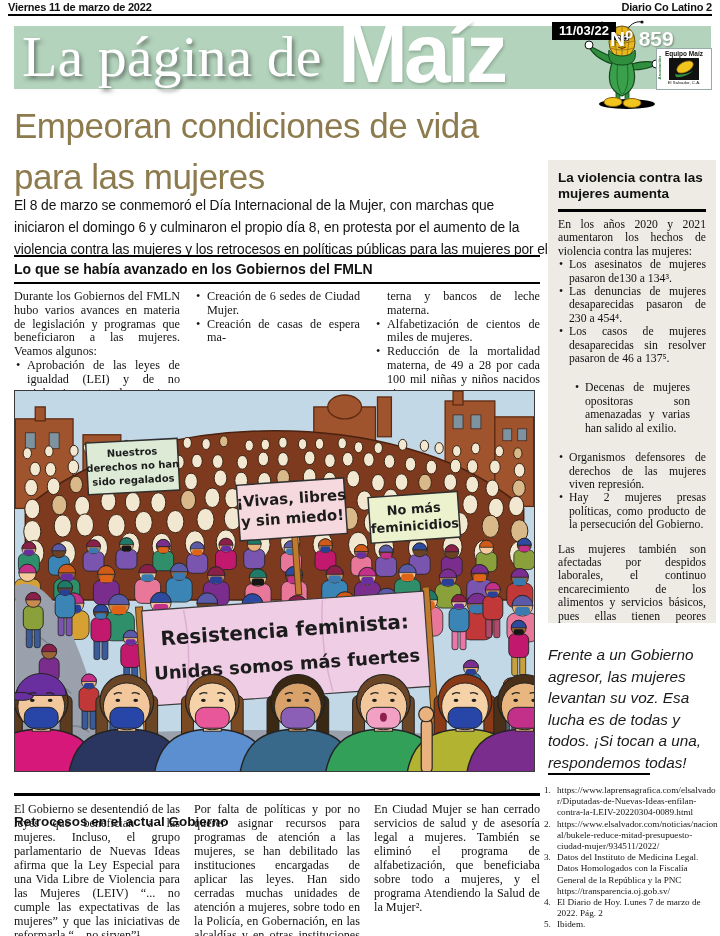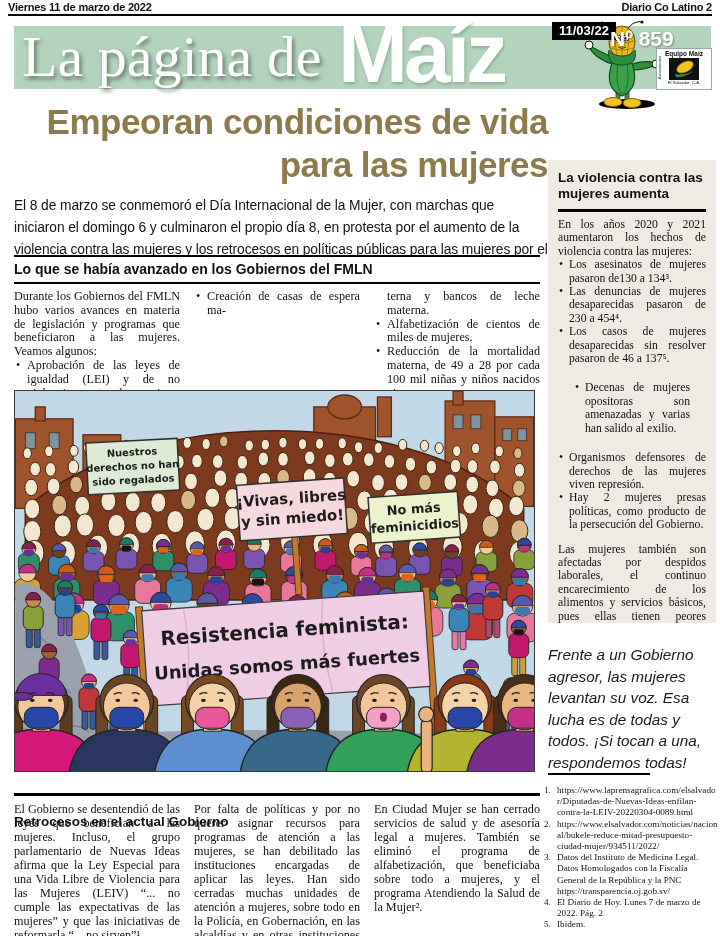--- a/index.html
+++ b/index.html
@@ -22,22 +22,22 @@
          text-shadow:1px 1px 2px rgba(0,0,0,.35);}
   .mascot{position:absolute;left:581px;top:20px;z-index:4;}
   .logo-box{position:absolute;left:656px;top:48px;width:54px;height:40px;background:#fff;
             border:1px solid #9aa; z-index:6;text-align:center;}
   .logo-title{font-size:6.5px;font-weight:bold;line-height:8px;margin-top:1px;}
   .logo-side{position:absolute;left:0px;top:7px;font-size:4.4px;color:#2e7d3a;
              writing-mode:vertical-rl;transform:rotate(180deg);font-weight:bold;}
   .logo-square{width:30px;height:22px;background:#111;margin:0 auto;}
   .logo-country{font-size:4.3px;line-height:6px;}
   
-  .headline{position:absolute;left:14px;top:100px;width:534px;margin:0;font-size:35px;line-height:43px;
-            font-weight:bold;color:var(--headline);letter-spacing:-0.5px;text-align:right;}
+  .headline{position:absolute;left:14px;top:100px;width:534px;margin:0;font-size:35px;line-height:51px;
+            font-weight:normal;color:var(--headline);letter-spacing:-0.5px;}
   .intro{position:absolute;left:14px;top:195px;width:534px;margin:0;font-size:13.8px;line-height:22px;
          letter-spacing:-0.1px;color:#141414;}
   
   .sect-head{position:absolute;left:14px;width:526px;border-top:2px solid #000;border-bottom:2px solid #000;
              padding:4px 0 5px;font-weight:bold;font-size:14px;background:#fff;}
   .sect1{top:255px;}
   
   .cols{position:absolute;display:flex;gap:14px;font-family:"Liberation Serif",serif;
         font-size:12.2px;line-height:13.8px;text-align:justify;color:#131313;}
   .cols .col{width:166px;}
@@ -132,20 +132,21 @@
 <h1 class="headline">Empeoran condiciones de vida para las mujeres</h1>
 <p class="intro">El 8 de marzo se conmemoró el Día Internacional de la Mujer, con marchas que iniciaron el domingo 6 y culminaron el propio día 8, en protesta por el aumento de la violencia contra las mujeres y los retrocesos en políticas públicas para las mujeres por el actual Gobierno.</p>
 
 <div class="sect-head sect1">Lo que se había avanzado en los Gobiernos del FMLN</div>
 <div class="cols top-cols">
   <div class="col">
     <p>Durante los Gobiernos del FMLN hubo varios avances en materia de legislación y programas que beneficiaron a las mujeres. Veamos algunos:</p>
     <p class="bullet">Aprobación de las leyes de igualdad (LEI) y de no violencia contra las mujeres (LEIV).</p>
   </div>
   <div class="col">
+    <p class="bullet">Creación de 6 sedes de Ciudad Mujer.</p>
     <p class="bullet">Creación de casas de espera ma-</p>
   </div>
   <div class="col">
     <p class="cont">terna y bancos de leche materna.</p>
     <p class="bullet">Alfabetización de cientos de miles de mujeres.</p>
     <p class="bullet">Reducción de la mortalidad materna, de 49 a 28 por cada 100 mil niñas y niños nacidos vivos.</p>
   </div>
 </div>
 
 <div class="illustration">

